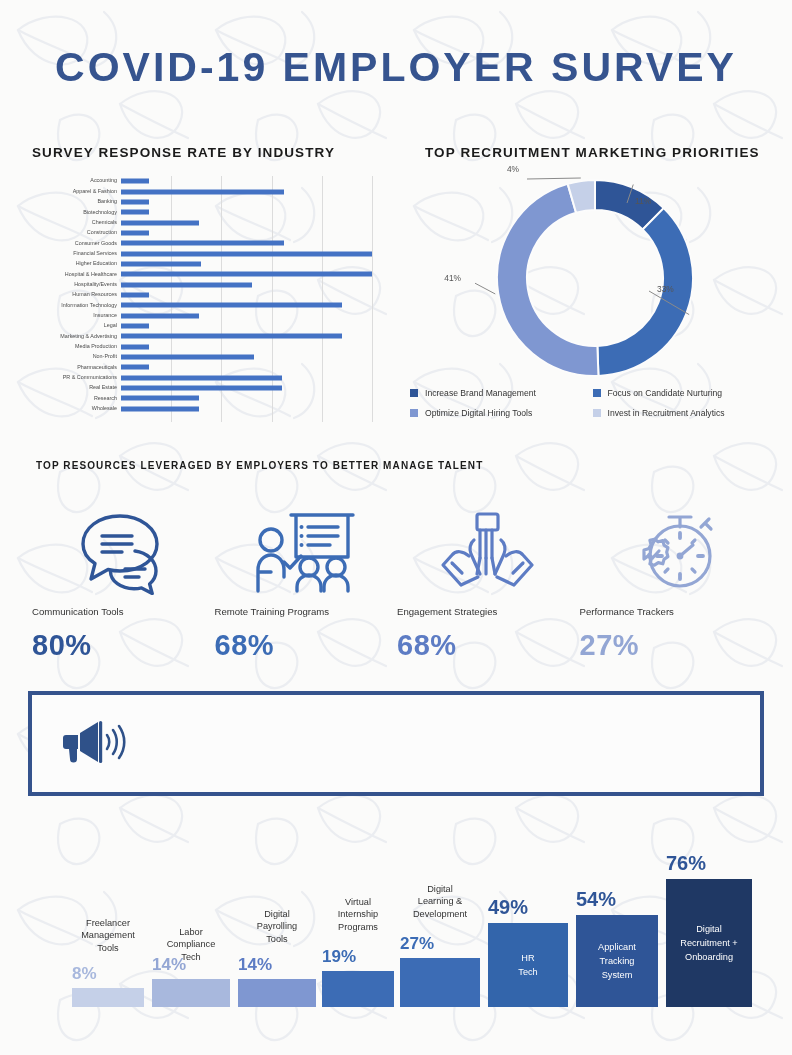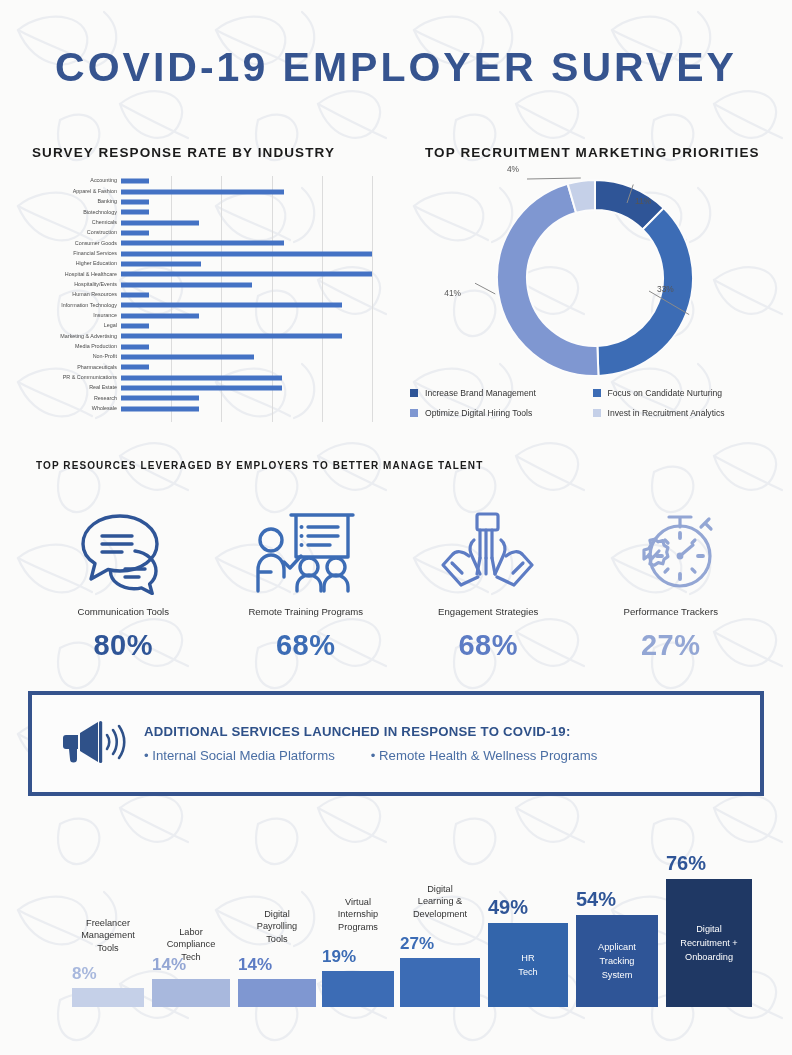--- a/index.html
+++ b/index.html
@@ -56,21 +56,21 @@
   .donut-lbl{position:absolute;font-size:8.4px;color:#555;}
 
   #donut-legend{position:absolute;left:410px;top:388px;width:365px;}
   .lg-row{display:flex;margin-bottom:10px;}
   .lg-item{display:flex;align-items:center;width:50%;}
   .lg-sw{width:8px;height:8px;margin-right:7px;flex:0 0 auto;}
   .lg-tx{font-size:8.6px;color:#333;white-space:nowrap;}
 
   
   #icons-row{position:absolute;left:32px;top:505px;width:730px;display:flex;}
-  .icon-cell{width:25%;text-align:center;}
+  .icon-cell{width:25%;}
   .icon-art{height:95px;display:flex;align-items:center;justify-content:center;}
   .icon-cap{font-size:9.6px;color:#333;margin-top:6px;}
   .icon-pct{font-size:29px;font-weight:bold;margin-top:12px;letter-spacing:0.5px;}
 
   
   #callout{
     position:absolute;left:28px;top:691px;width:736px;height:105px;
     border:4px solid #35538d;background:#fcfcfc;
     box-sizing:border-box;display:flex;align-items:center;
   }
@@ -274,21 +274,21 @@
       <g id="donut-leaders" stroke="#8a8a8a" stroke-width="1" fill="none">
           <path d="M158.238927366624,11.518534276306667 L152,30"></path>
           <path d="M214.1417652761464,141.58316594679792 L174,118"></path>
           <path d="M20.27151879382889,120.97592051527471 L-6,107"></path>
           <path d="M105.7866238495721,5.0051004380401025 L52,6"></path>
         </g>
     </svg>
     <div id="donut-labels">
         <div class="donut-lbl" style="top: 28px; left: 210px;">11%</div>
         <div class="donut-lbl" style="top: 116px; left: 232px;">33%</div>
-        <div class="donut-lbl" style="top: 105px; left: 0px; width: 36px; text-align: right; margin-top: 15px;">41%</div>
+        <div class="donut-lbl" style="top: 105px; left: 0px; width: 36px; text-align: right;">41%</div>
         <div class="donut-lbl" style="top: -4px; left: 0px; width: 94px; text-align: right;">4%</div>
       </div>
   </div>
   <div id="donut-legend">
       <div class="lg-row">
         <div class="lg-item">
           <span class="lg-sw" style="background: rgb(47, 85, 151);"></span>
           <span class="lg-tx">Increase Brand Management</span>
         </div>
         <div class="lg-item">
@@ -388,27 +388,20 @@
           <path d="M20 15l18-11v40L20 33z"></path>
           <rect x="39" y="3" width="3.2" height="42" rx="1.6"></rect>
         </g>
         <g fill="none" stroke="#2f5189" stroke-width="2.6" stroke-linecap="round">
           <path d="M47 17c3 4 3 10 0 14"></path>
           <path d="M53 12c5 7 5 17 0 24"></path>
           <path d="M59 8c7 10 7 22 0 32"></path>
         </g>
       </svg>
     </span>
-    <div>
-      <div class="co-title">ADDITIONAL SERVICES LAUNCHED IN RESPONSE TO COVID-19:</div>
-      <div class="co-list" id="co-list">
-          <div class="co-li">• Internal Social Media Platforms</div>
-          <div class="co-li">• Remote Health &amp; Wellness Programs</div>
-        </div>
-    </div>
   </div>
 
   <div id="sol-chart">
       <div class="sol-col" style="left: 40px; width: 72px; height: 152px;">
         <div class="sol-bar" style="height: 19px; background: rgb(197, 208, 232);"></div>
         <div class="sol-pct" style="color: rgb(168, 184, 221); font-size: 17px; bottom: 23px;">8%</div>
         <div class="sol-name-out" style="bottom: 53px;">Freelancer<br>Management<br>Tools</div>
       </div>
       <div class="sol-col" style="left: 120px; width: 78px; height: 152px;">
         <div class="sol-bar" style="height: 28px; background: rgb(168, 184, 221);"></div>

